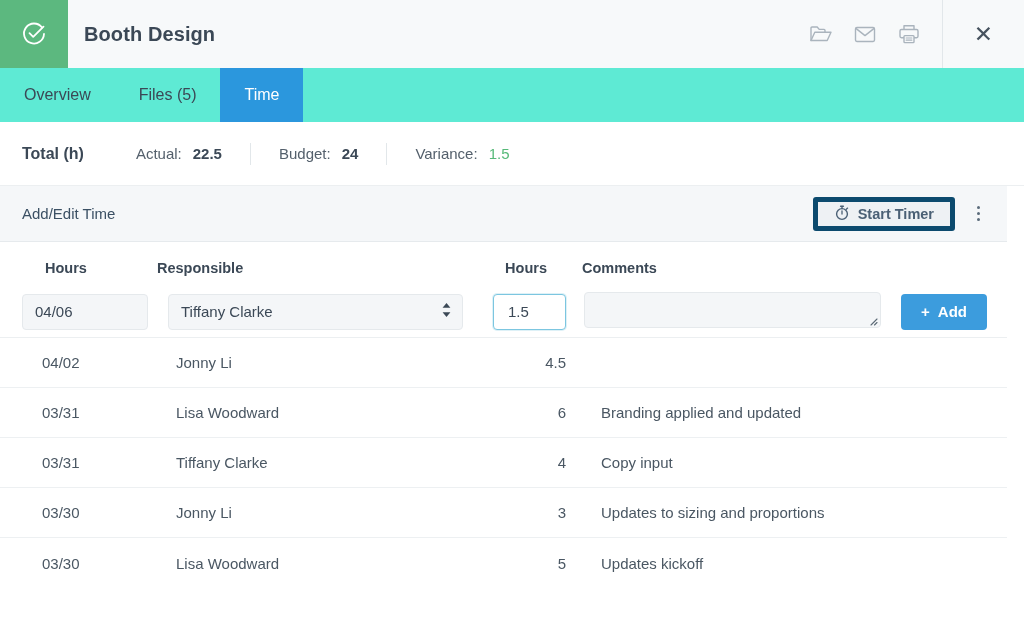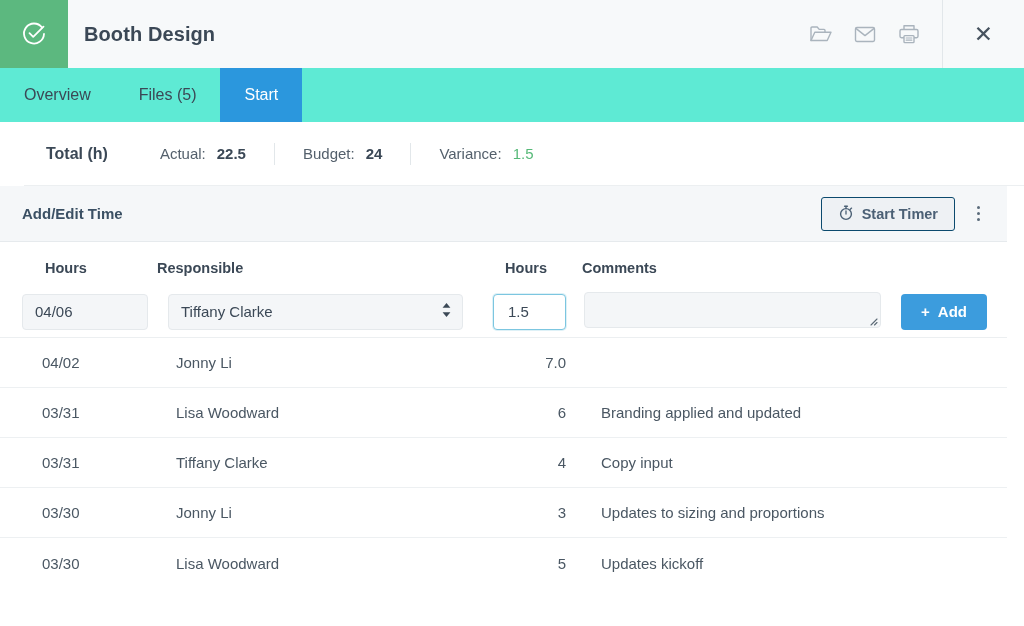--- a/index.html
+++ b/index.html
@@ -87,21 +87,20 @@
   }
 
   
   .totals {
     height: 64px;
     background: #ffffff;
     display: flex;
     align-items: center;
     padding-left: 22px;
     border-bottom: 1px solid #eceff1;
-    margin-left: 24px;
   }
   .totals-label {
     font-size: 16px; font-weight: bold; color: #3b4856;
     margin-right: 52px;
   }
   .stat {
     display: flex; align-items: center; gap: 11px;
     font-size: 15px;
   }
   .stat .k { color: #54606c; }
@@ -115,27 +114,27 @@
   
   .section-bar {
     height: 56px;
     background: #f5f7f9;
     border-bottom: 1px solid #e6eaed;
     display: flex; align-items: center;
     padding: 0 12px 0 22px;
     width: 1007px;
   }
   .section-title {
-    font-size: 15px; font-weight: bold; color: #3b5064;
+    font-size: 15px; font-weight: normal; color: #3b5064;
     flex: 1 1 auto;
   }
   .timer-btn {
     display: flex; align-items: center; gap: 8px;
     background: #eef1f4;
-    border: 1px solid #0c4a6e;
+    border: 5px solid #0c4a6e;
     border-radius: 3px;
     height: 34px;
     padding: 0 16px;
     font-size: 14.5px; font-weight: bold;
     color: #4b6075;
     cursor: pointer;
   }
   .kebab {
     width: 34px; height: 34px;
     display: flex; flex-direction: column; align-items: center; justify-content: center;
@@ -282,21 +281,21 @@
     </div>
     <div class="hdivider"></div>
     <div class="close-zone">
       <span class="close-x">✕</span>
     </div>
   </div>
 
   <div class="tabbar">
     <div class="tab">Overview</div>
     <div class="tab">Files (5)</div>
-    <div class="tab active">Start</div>
+    <div class="tab active">Time</div>
   </div>
 
   <div class="totals">
     <div class="totals-label">Total (h)</div>
     <div class="stat">
       <span class="k">Actual:</span>
       <span class="v">22.5</span>
     </div>
     <div class="stat-sep"></div>
     <div class="stat">
@@ -366,21 +365,21 @@
       </div>
       <button class="add-btn">
         <span class="plus">+</span>
         <span>Add</span>
       </button>
     </div>
 
     <div class="trow">
       <div class="td-date">04/02</div>
       <div class="td-resp">Jonny Li</div>
-      <div class="td-hours">7.0</div>
+      <div class="td-hours">4.5</div>
       <div class="td-comm"></div>
     </div>
     <div class="trow">
       <div class="td-date">03/31</div>
       <div class="td-resp">Lisa Woodward</div>
       <div class="td-hours">6</div>
       <div class="td-comm">Branding applied and updated</div>
     </div>
     <div class="trow">
       <div class="td-date">03/31</div>

